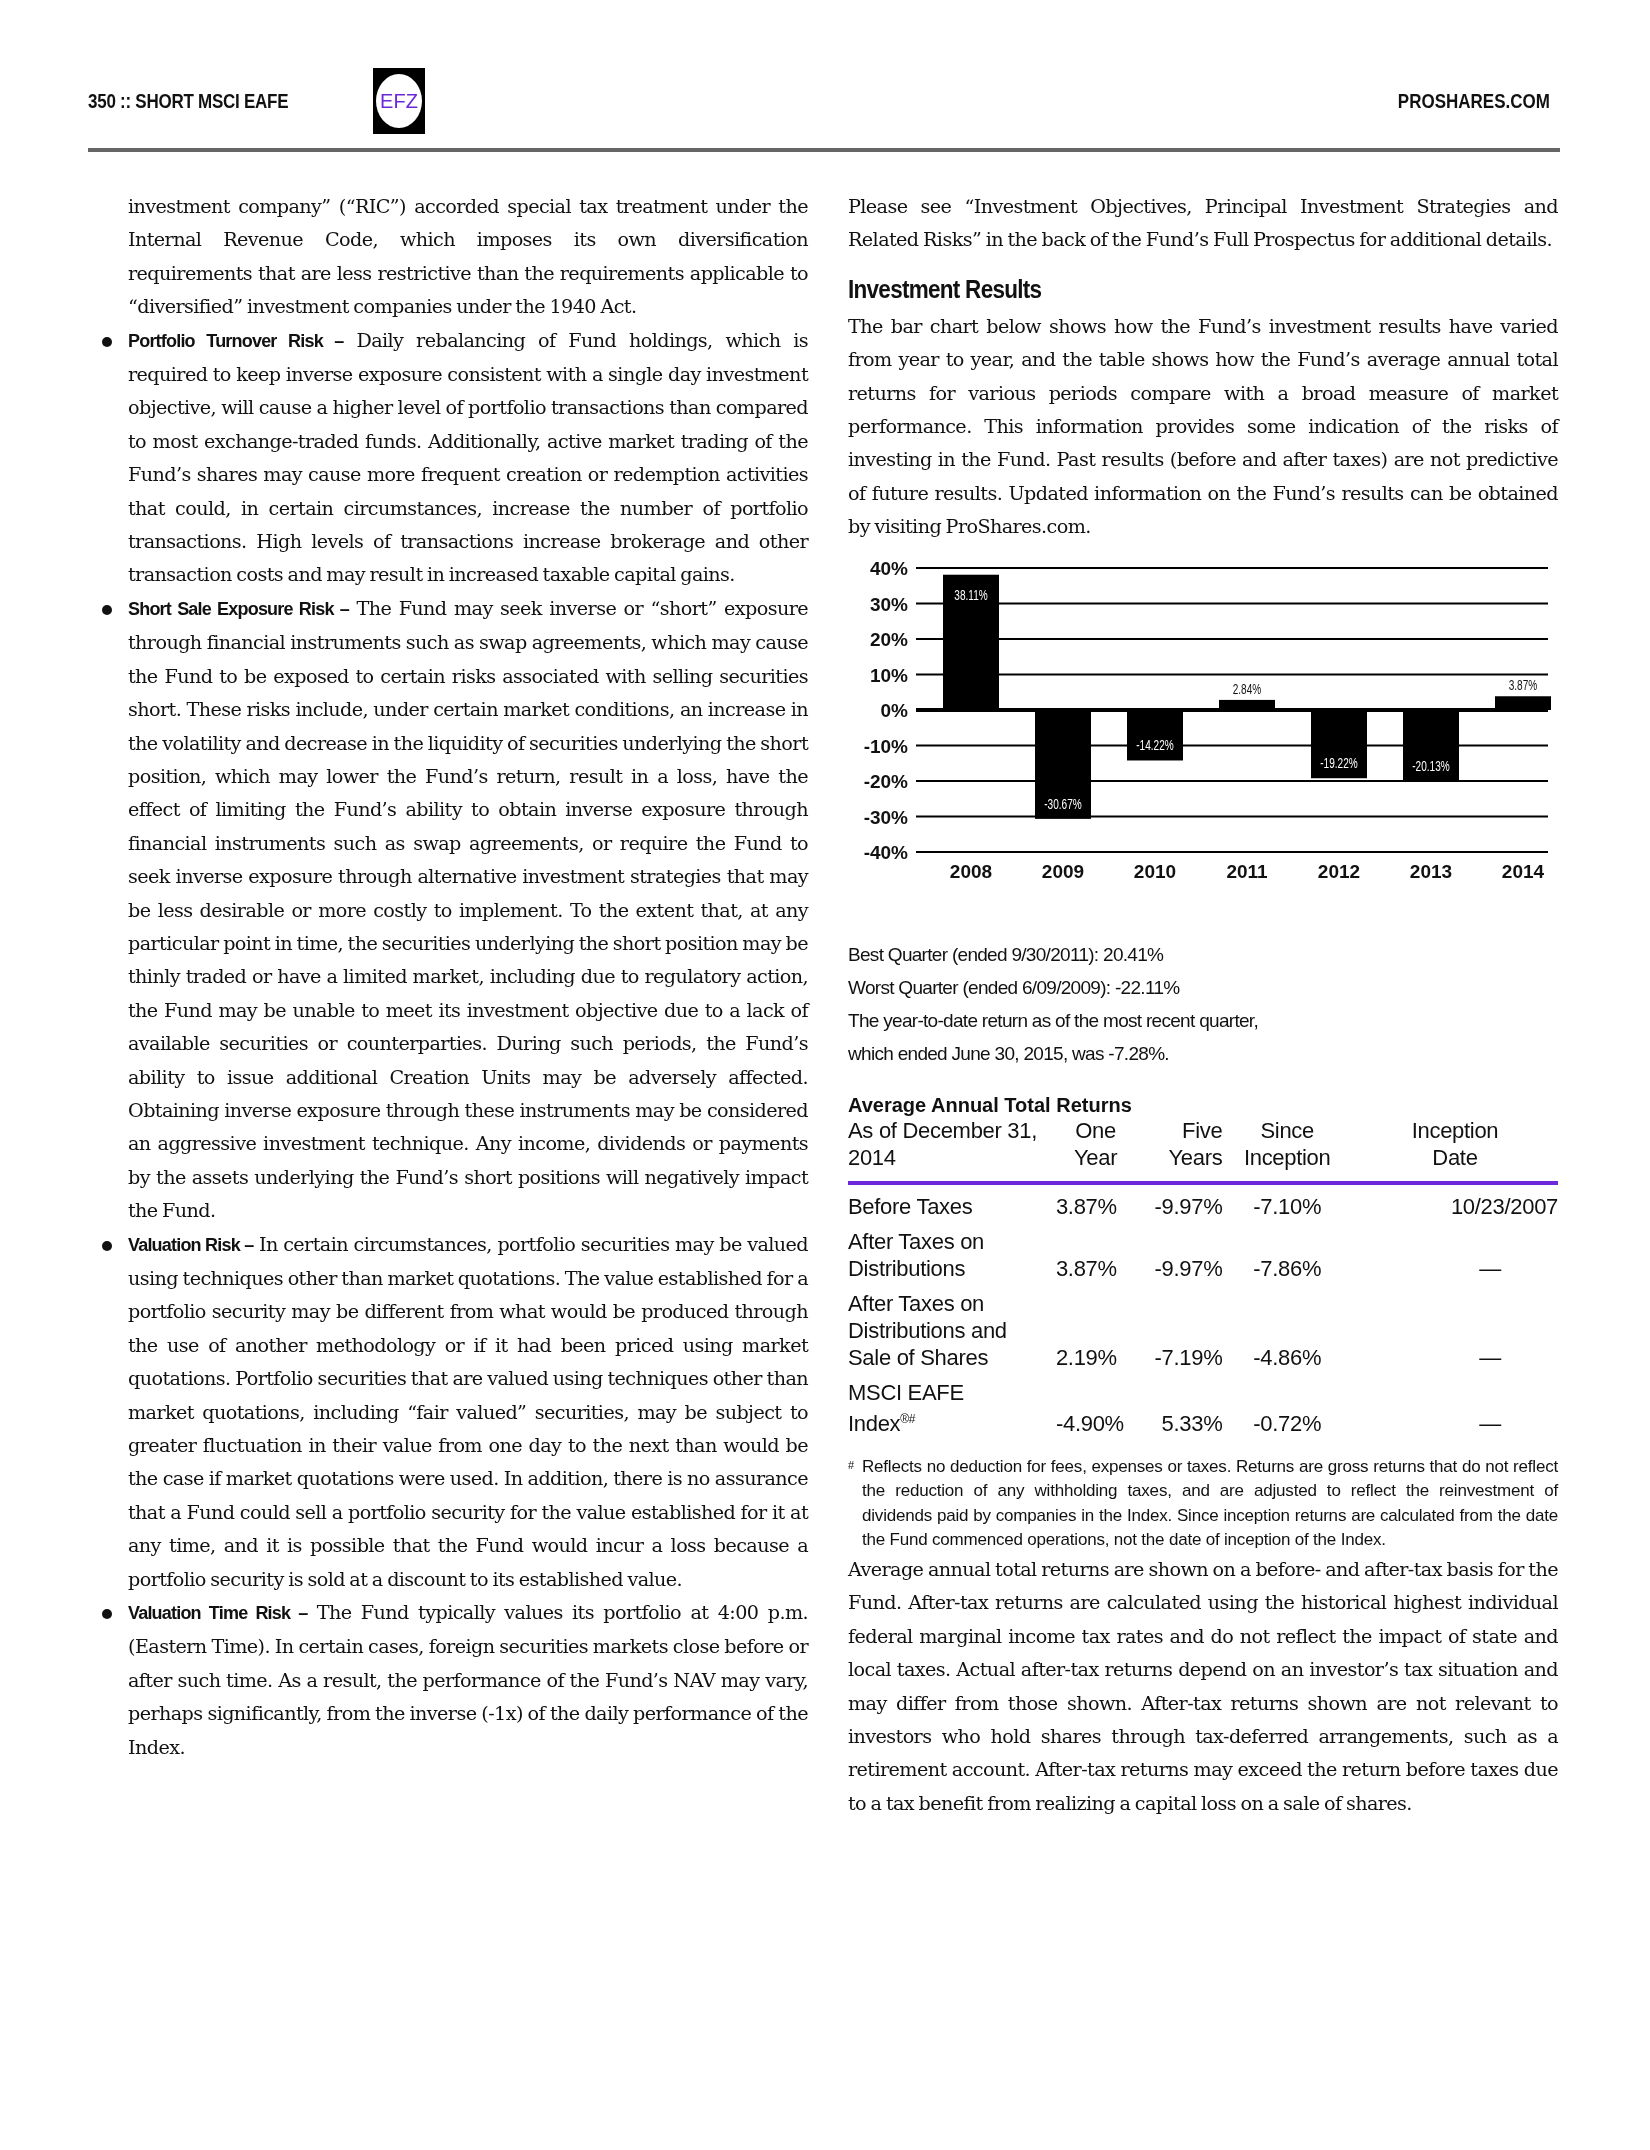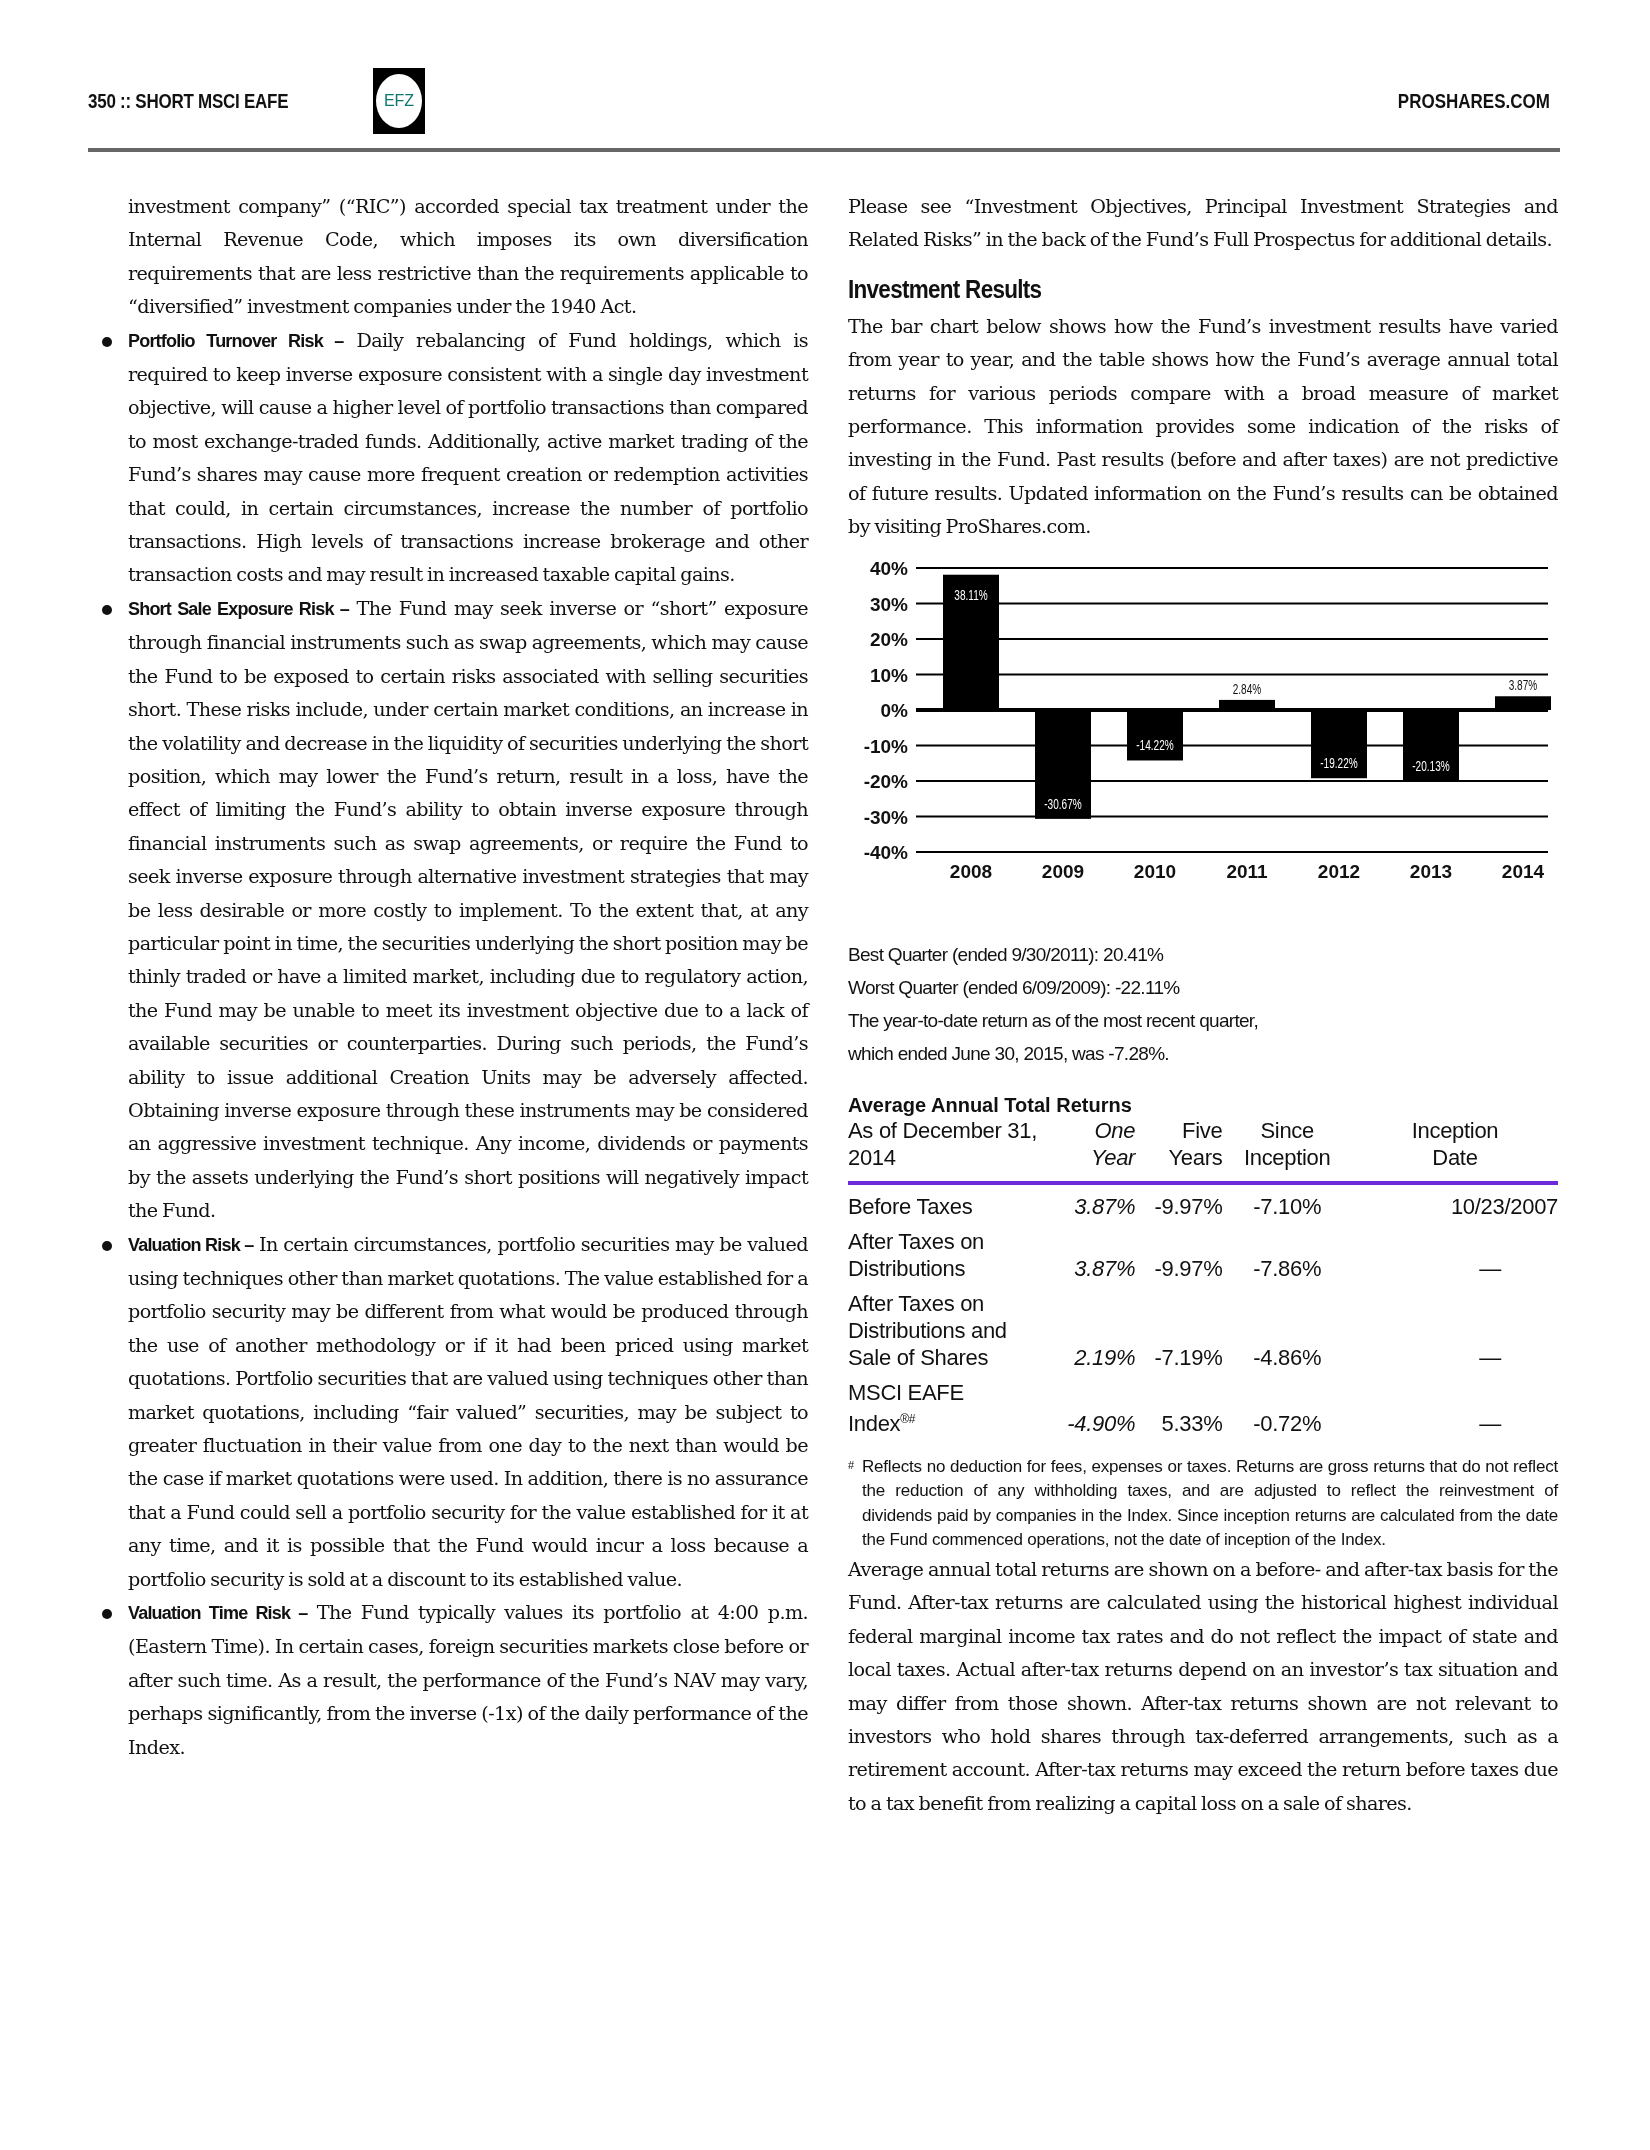--- a/index.html
+++ b/index.html
@@ -2,21 +2,21 @@
 <html><head>
 <meta charset="utf-8">
 <style>
   html, body { margin:0; padding:0; background:#ffffff; }
   body { width:1650px; height:2150px; position:relative; overflow:hidden; color:#111; }
 
   
   .hdr { position:absolute; left:88px; top:60px; width:1472px; height:90px; }
   .hdr-left { position:absolute; left:0; top:30px; font-family:"Liberation Sans", sans-serif; font-weight:bold; font-size:20px; letter-spacing:-0.3px; transform:scaleX(0.85); transform-origin:left center; }
   .ticker-box { position:absolute; left:285px; top:8px; width:52px; height:66px; background:#000; }
-  .ticker-circle { position:absolute; left:3px; top:6px; width:46px; height:54px; border-radius:50%; background:#fff; display:flex; align-items:center; justify-content:center; font-family:"Liberation Sans", sans-serif; font-size:16px; color:#0f766e; }
+  .ticker-circle { position:absolute; left:3px; top:6px; width:46px; height:54px; border-radius:50%; background:#fff; display:flex; align-items:center; justify-content:center; font-family:"Liberation Sans", sans-serif; font-size:20px; color:#6d28d9; }
   .hdr-right { position:absolute; right:10px; top:30px; font-family:"Liberation Sans", sans-serif; font-weight:bold; font-size:20px; transform:scaleX(0.85); transform-origin:right center; }
   .hdr-rule { position:absolute; left:0; top:88px; width:1472px; height:4px; background:#666; }
 
   
   .col { position:absolute; top:190px; }
   .col-left { left:108px; width:700px; }
   .col-right { left:848px; width:710px; }
 
   p.body { font-family:"DejaVu Serif", serif; font-size:19.2px; line-height:33.4px; margin:0; text-align:justify; letter-spacing:-0.6px; word-spacing:-1px; }
   .indent { padding-left:20px; }
@@ -35,21 +35,21 @@
   .stats p { font-family:Liberation Sans, sans-serif; font-size:19px; line-height:33px; margin:0; letter-spacing:-0.7px; }
 
   
   .tbl-title { font-family:"Liberation Sans", sans-serif; font-weight:bold; font-size:20px; margin-top:24px; }
   table.aatr { width:710px; border-collapse:collapse; font-family:"Liberation Sans", sans-serif; font-size:22px; letter-spacing:-0.3px; }
   table.aatr th { font-weight:normal; line-height:27px; vertical-align:bottom; padding:0; }
   table.aatr thead tr { border-bottom:4px solid #6d28d9; }
   table.aatr thead th { padding-bottom:10px; }
   table.aatr td { padding:8px 0 0 0; line-height:27px; vertical-align:bottom; }
   .c0 { text-align:left; width:230px; }
-  .c1 { text-align:right; width:82px;font-style:italic; }
+  .c1 { width:82px; }
   .c2 { text-align:right; width:92px; }
   .c3 { text-align:center; width:140px; }
   .c4 { text-align:right; width:160px; }
   .c4c { text-align:center; }
 
   .footnote { font-family:"Liberation Sans", sans-serif; font-size:17px; line-height:24.5px; margin-top:18px; text-align:justify; padding-left:14px; position:relative; letter-spacing:-0.2px; }
   .footnote .mark { position:absolute; left:0; top:-2px; font-size:11px; }
 
   .after-para { margin-top:18px; }
 </style>

